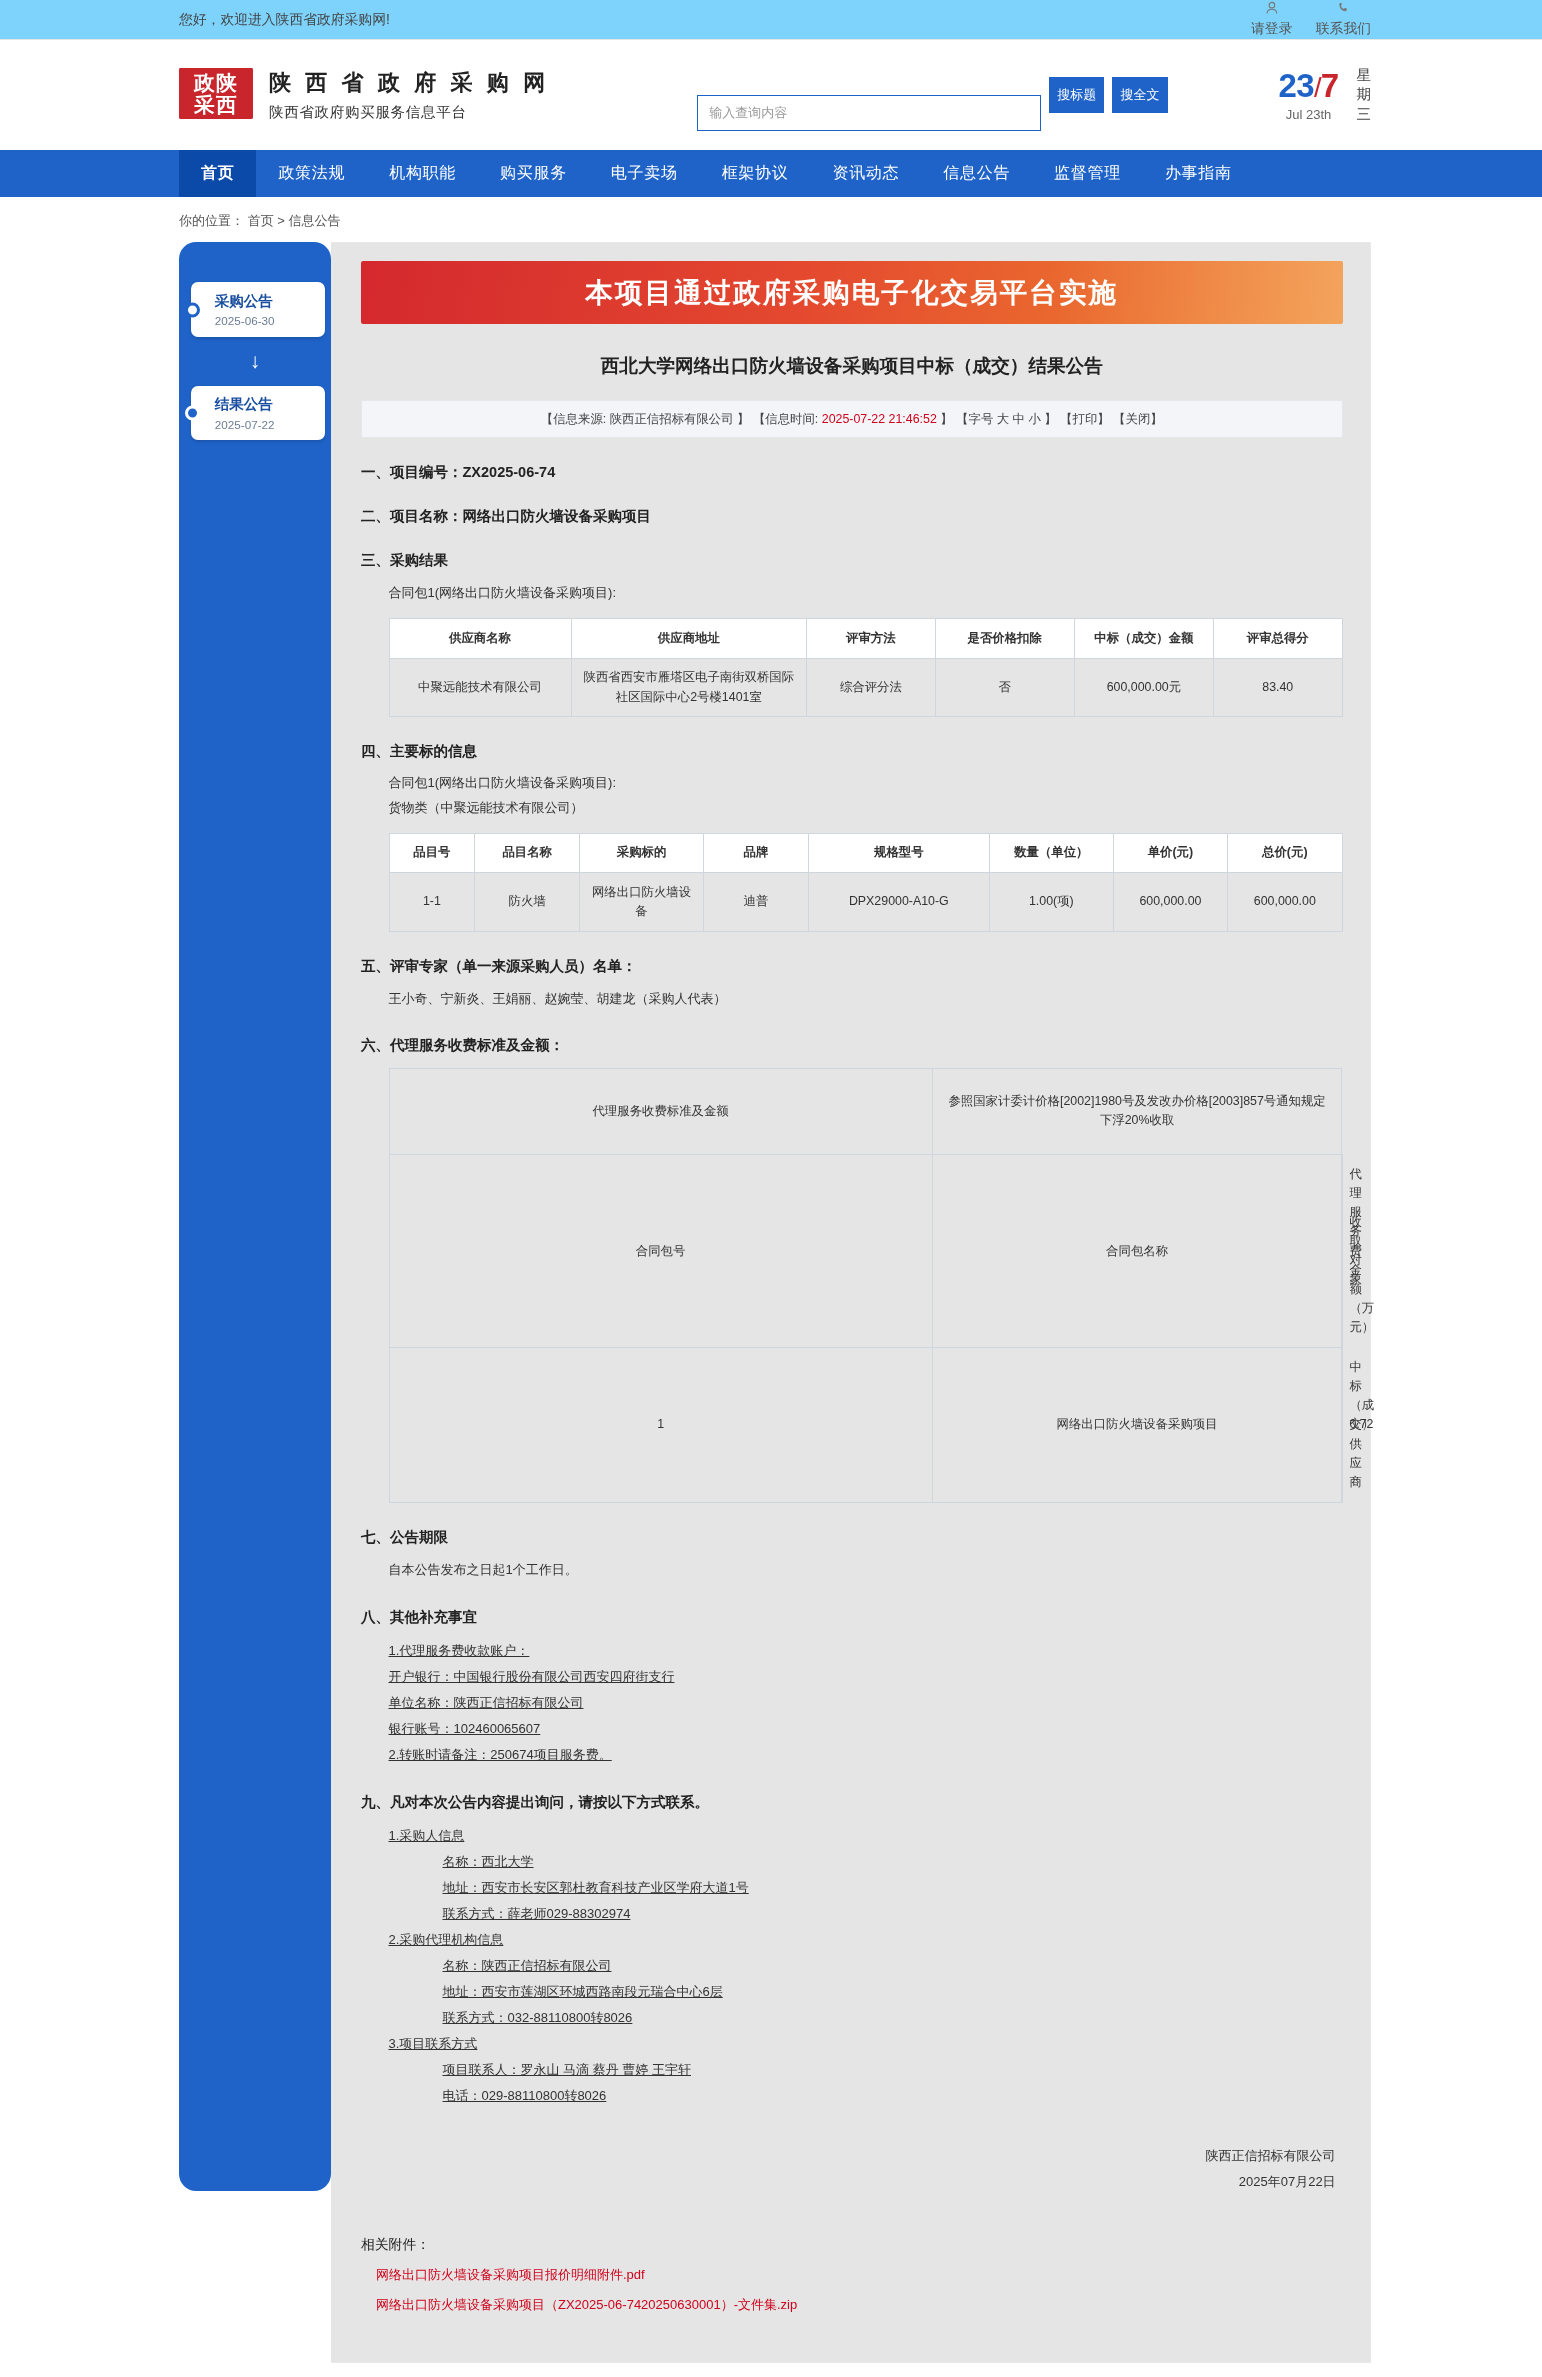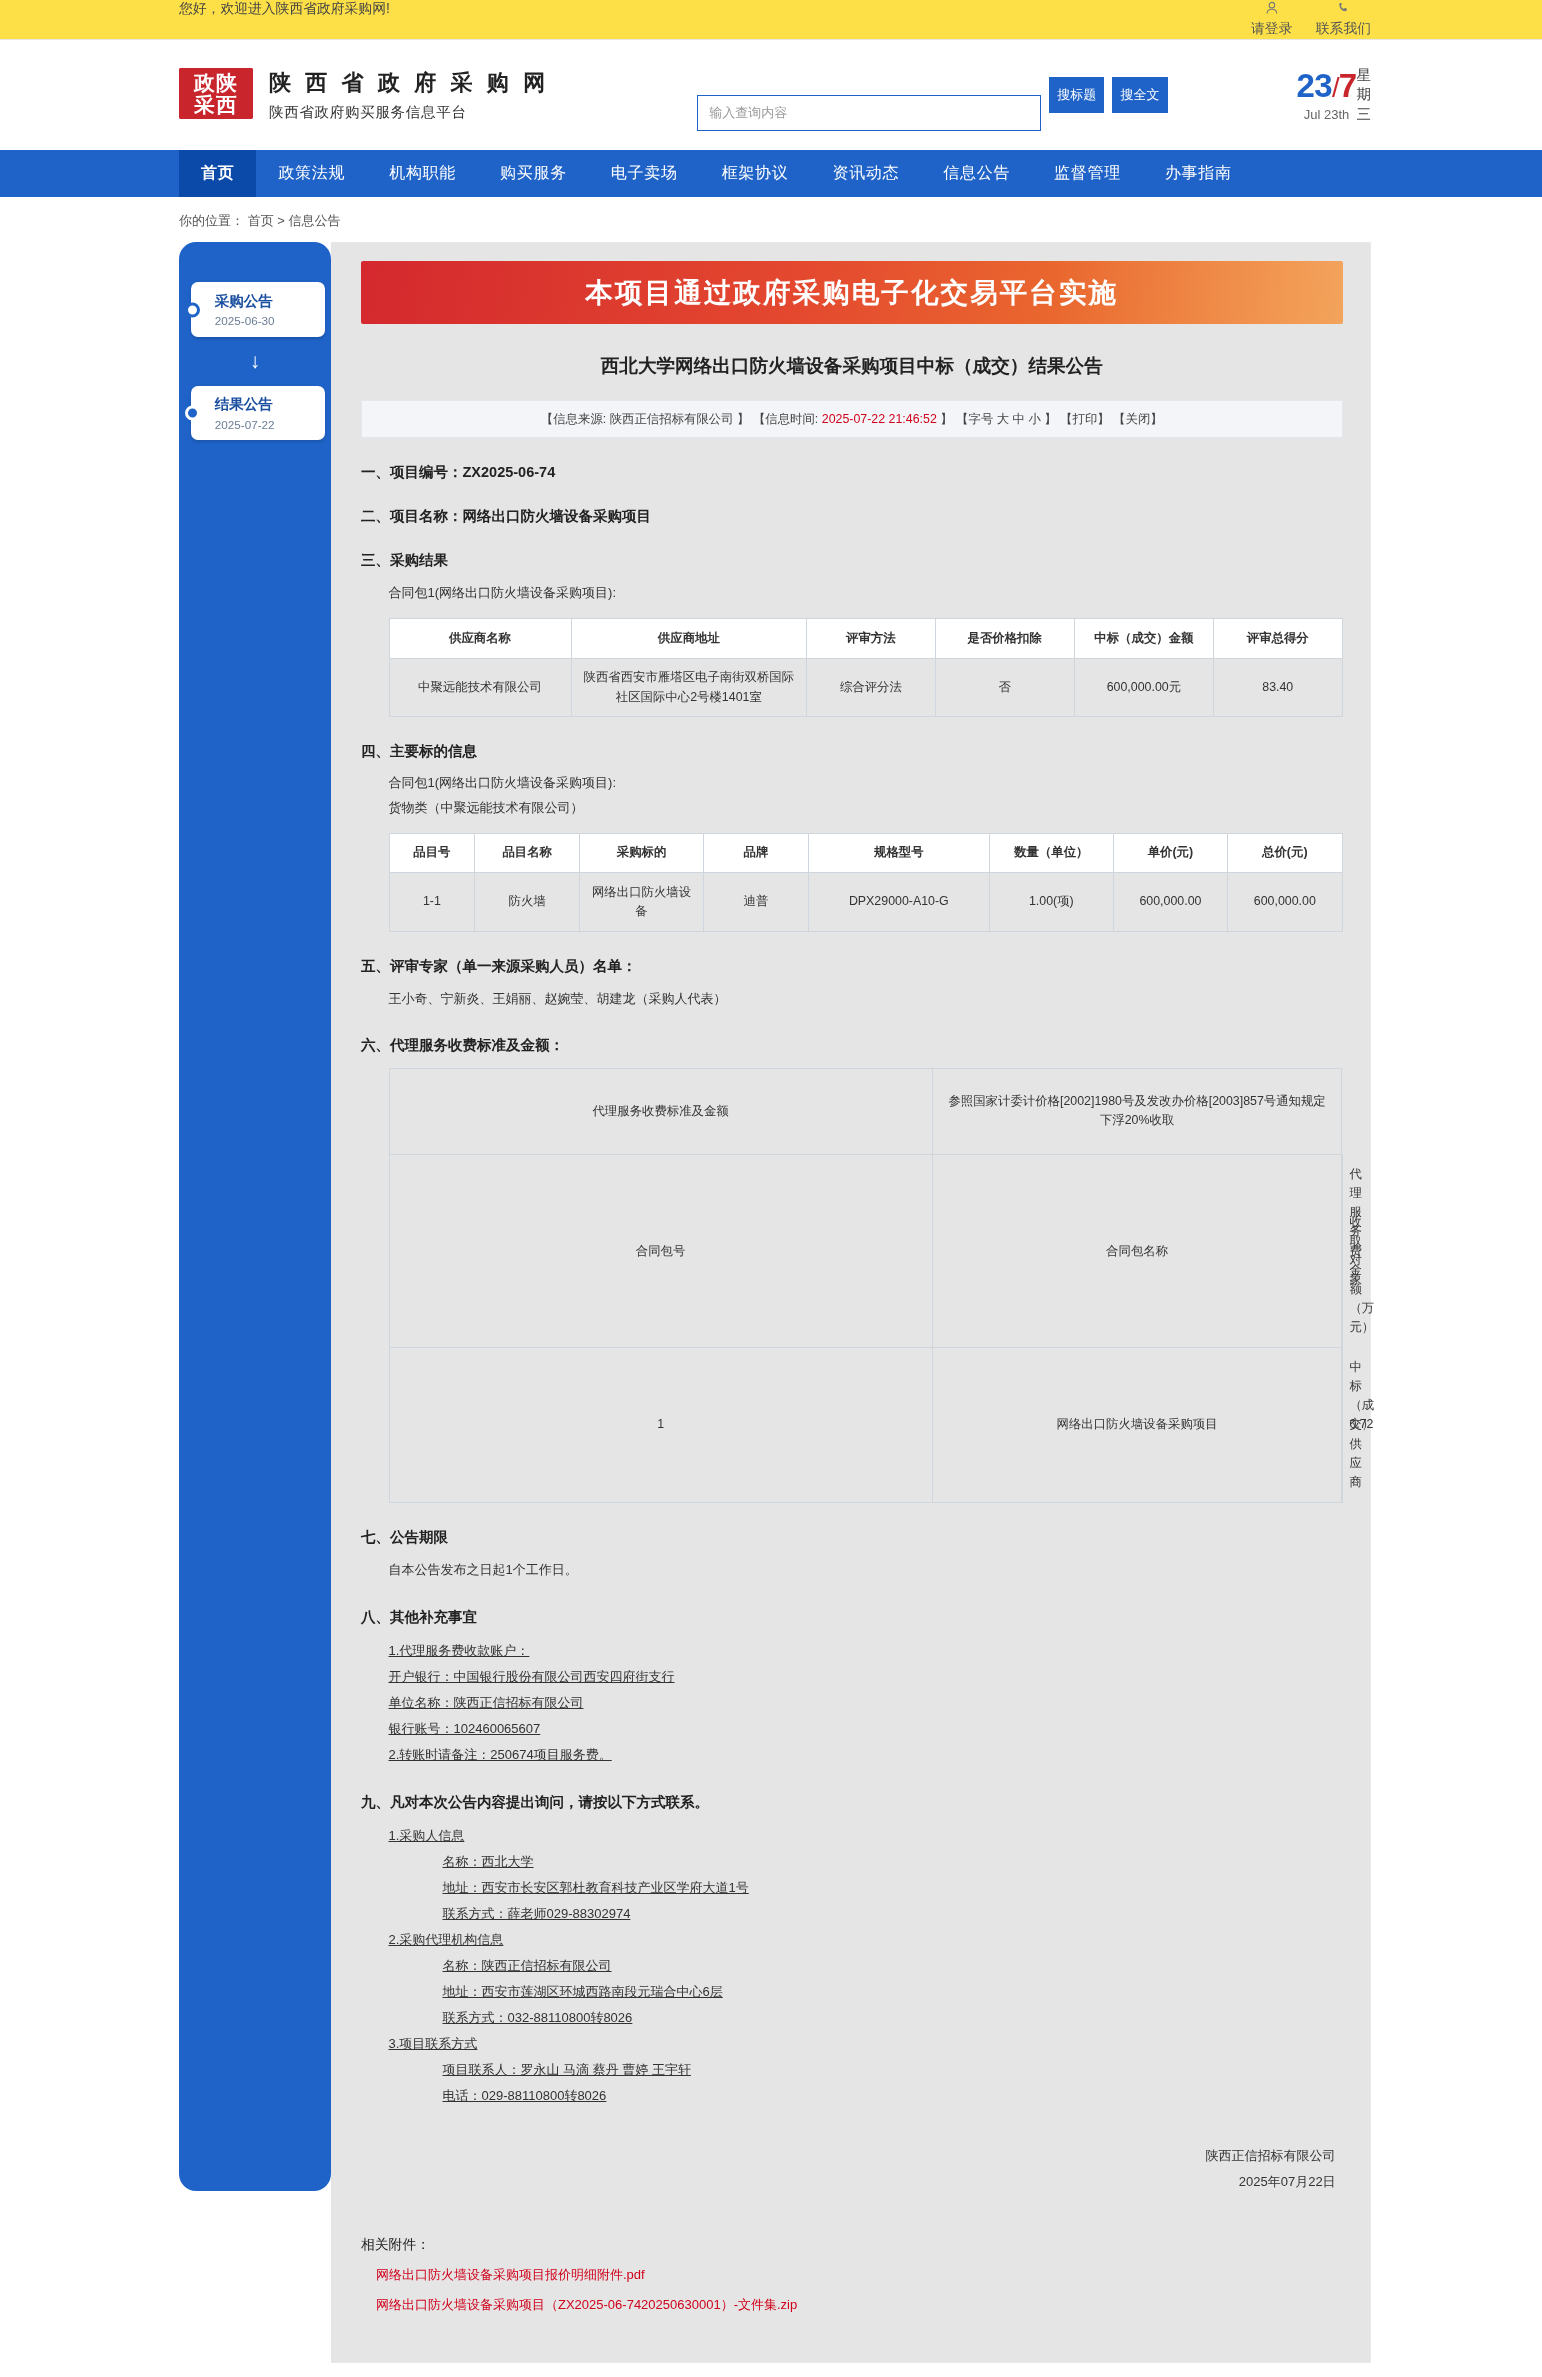--- a/index.html
+++ b/index.html
@@ -9,23 +9,24 @@
     background: #ffffff;
     font-family: "Liberation Sans", "DejaVu Sans", sans-serif;
     color: #333;
     -webkit-font-smoothing: antialiased;
   }
   .page { width:1543px; margin:0 auto; }
 
   
   .topbar {
     height: 40px;
-    background:#fde047;
+    background:#7dd3fc;
     border-bottom:0.7px solid #e6e6e6;
     display:flex;
+    align-items:center;
     padding: 0 172px 0 179px;
     justify-content: space-between;
     font-size: 13.8px;
     color:#555;
   }
   .topbar .welcome { font-size:13.8px; color:#444; }
   .topbar .links { display:flex; align-items:center; gap:23.4px; }
   .topbar .links span.item { display:flex; align-items:center; gap:6.2px; color:#555; font-size:13.8px;flex-direction:column;}
   .ic { display:inline-block; vertical-align:middle; }
   .ic svg { display:block; }
@@ -54,21 +55,21 @@
   .searchzone input {
     width:344px; height:36px; border:1.4px solid #1f63c8; outline:none;
     padding:8px 11px; font-size:13px; color:#555; background:#fff;margin-top:35px;
   }
   .searchzone input::placeholder { color:#9a9a9a; }
   .btn-blue {
     height:36px; min-width:51px; background:#1f63c8; color:#fff; border:none;
     font-size:13px; cursor:pointer; margin-left:7.6px; padding:0 8.3px;
   }
 
-  .datezone { margin-left:auto; display:flex; align-items:center; }
+  .datezone { margin-left:auto; display:flex; align-items:center; gap:18px; }
   .dz-main { text-align:center; color:#1f63c8; line-height:1; }
   .dz-main .big { font-size:33px; font-weight:bold; letter-spacing:-0.7px; }
   .dz-main .big .slash { color:#c9252c; font-weight:normal; font-size:27.5px; }
   .dz-main .big .mon { color:#c9252c; }
   .dz-main .sub { font-size:13px; color:#666; margin-top:6.2px; font-weight:normal;}
   .dz-week { font-size:14.5px; color:#444; line-height:1.35; text-align:center; }
 
   
   .nav {
     height:47px; background:#1f63c8; display:flex; align-items:stretch;

